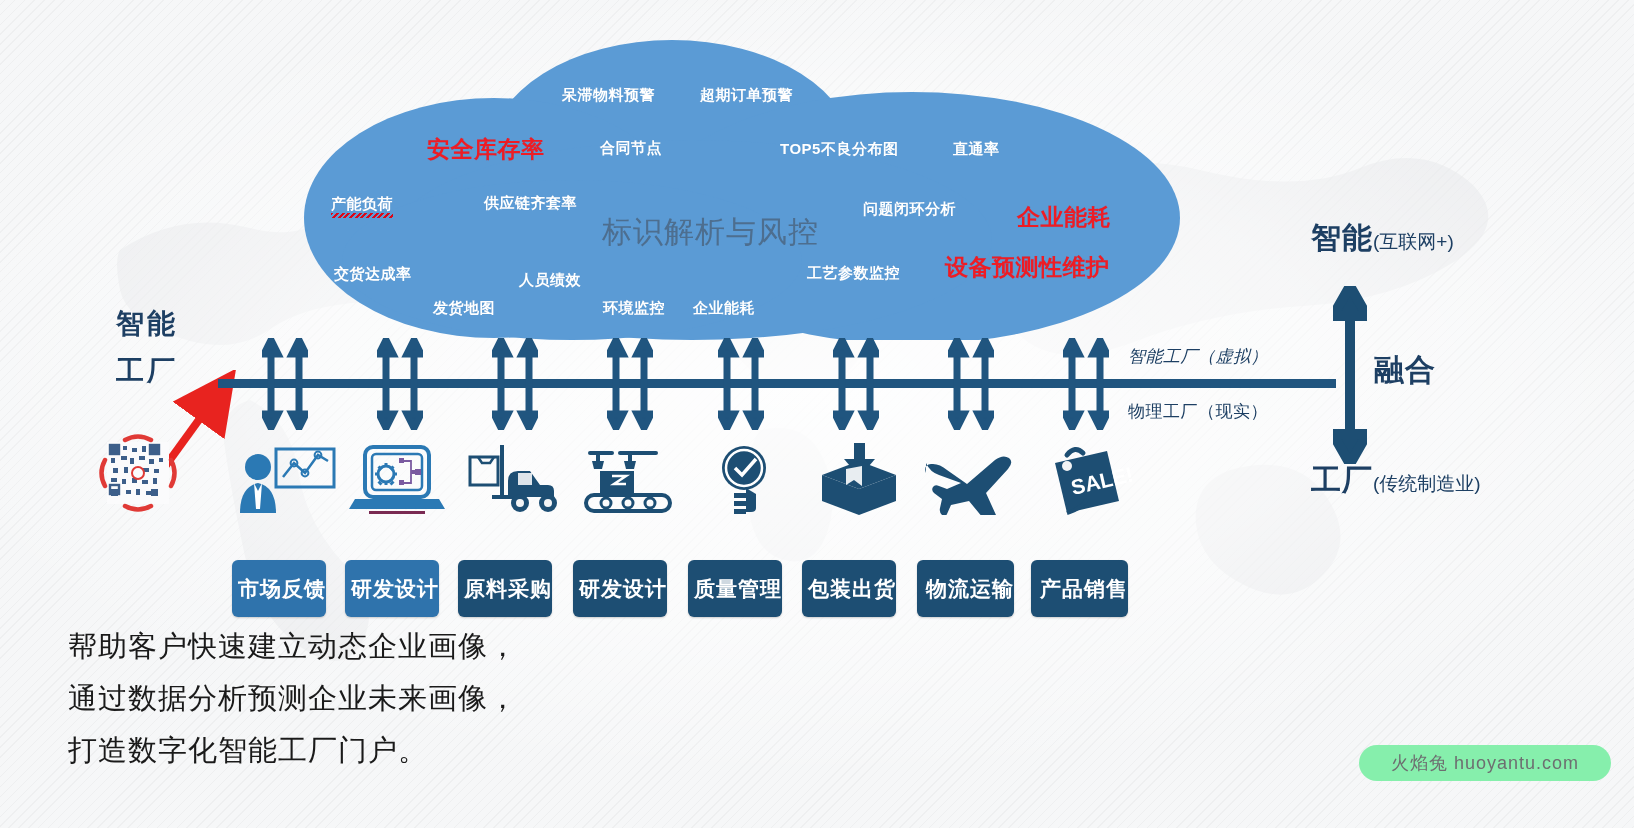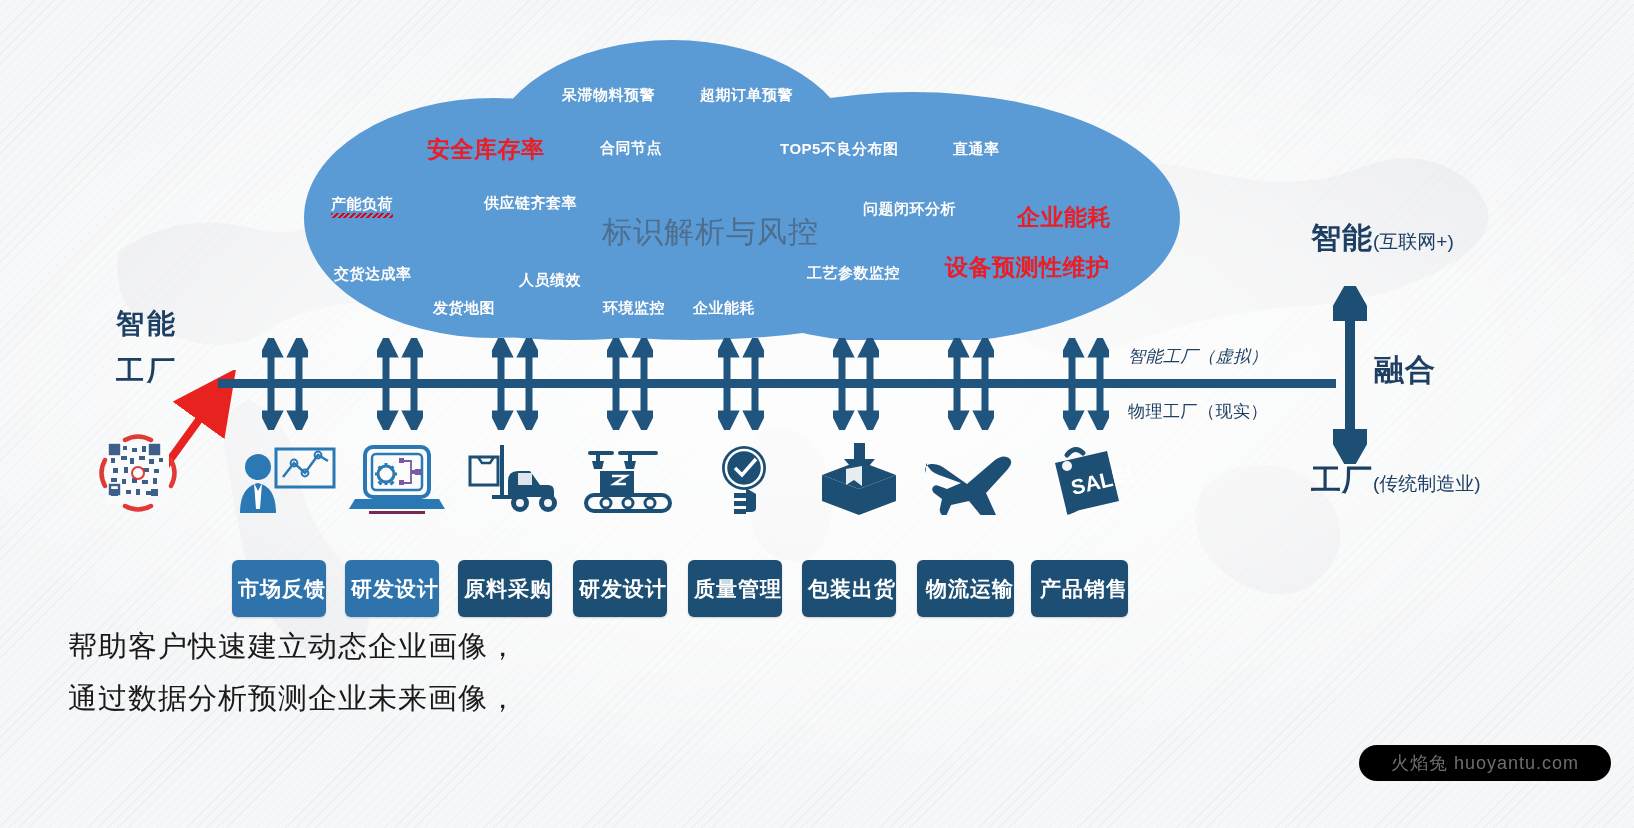--- a/index.html
+++ b/index.html
@@ -80,21 +80,21 @@
   .red-arrow{position:absolute;left:150px;top:370px;width:100px;height:112px;}
 
   .rail-label{position:absolute;color:#1d3f63;font-size:17px;white-space:nowrap;letter-spacing:.5px;}
 
   
   .copy{position:absolute;left:68px;top:620px;color:#1a1a1a;font-size:29px;line-height:52px;letter-spacing:1px;}
   .copy div{white-space:nowrap;}
 
   .watermark{
     position:absolute;left:1359px;top:745px;width:252px;height:36px;
-    background:#000000;border-radius:18px;
+    background:#86efac;border-radius:18px;
     display:flex;align-items:center;justify-content:center;
     color:#6d6e70;font-size:18px;letter-spacing:1px;
   }
 </style>
 </head>
 <body>
 
 <div id="stage">
 
   <div class="bg-stripes"></div>
@@ -447,17 +447,18 @@
 
   <div class="side-label big-cn" style="left:1374px;top:350px;">融合</div>
 
   <div class="side-label" style="left:1311px;top:460px;">
     <span class="big-cn">工厂</span><span class="sm-cn">(传统制造业)</span>
   </div>
 
   <div class="copy">
     <div>帮助客户快速建立动态企业画像，</div>
     <div>通过数据分析预测企业未来画像，</div>
+    <div>打造数字化智能工厂门户。</div>
   </div>
 
   <div class="watermark">火焰兔 huoyantu.com</div>
 
 </div>
 
 </body></html>

